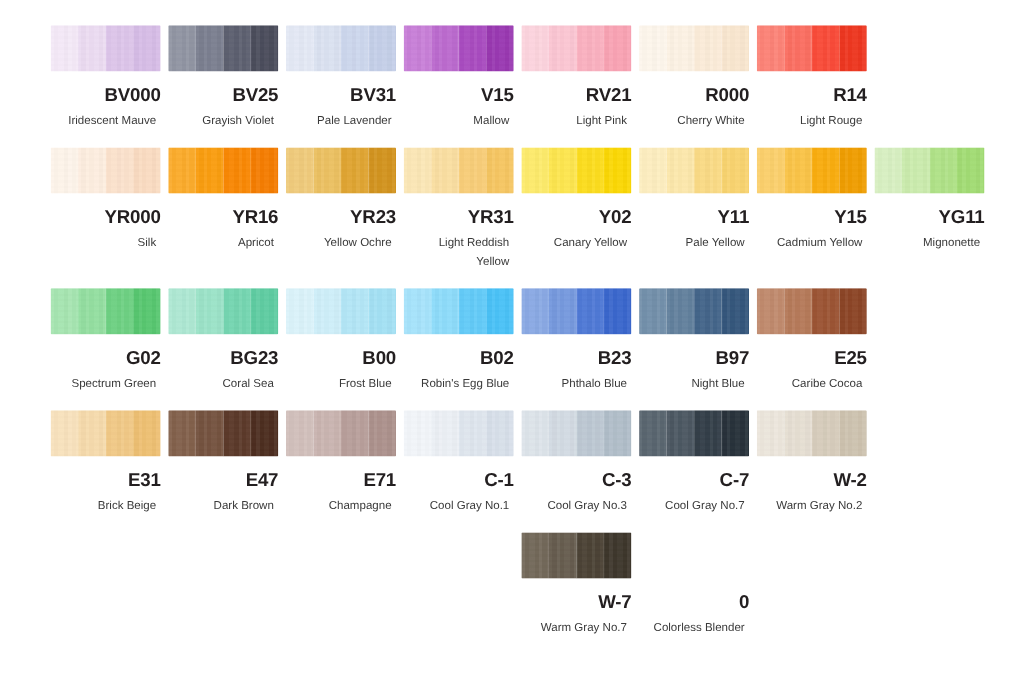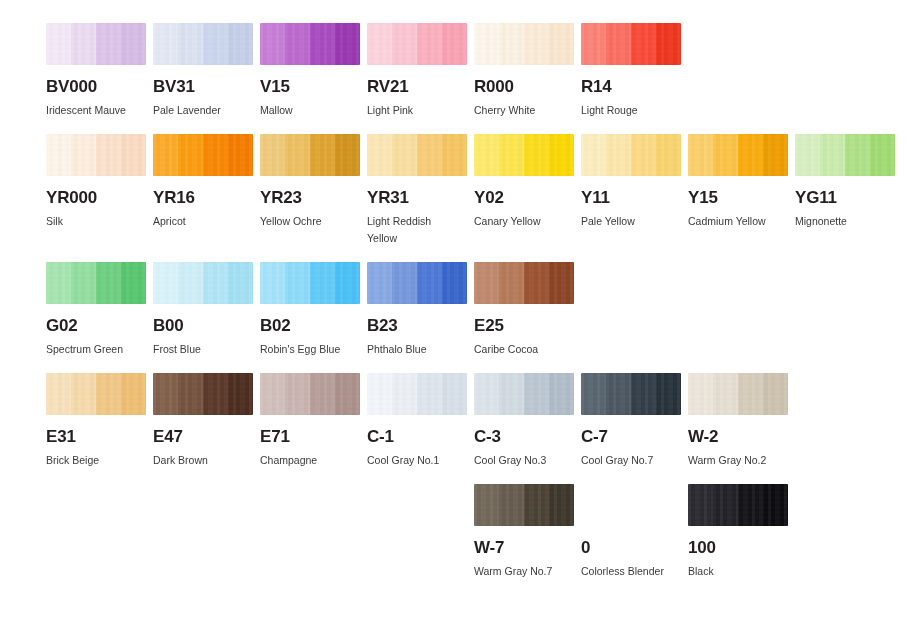--- a/index.html
+++ b/index.html
@@ -11,20 +11,21 @@
     width: 920px;
     height: 635px;
     font-family: "Liberation Sans", sans-serif;
     color: #231f20;
     overflow: hidden;
   }
   #chart-root {
     position: relative;
     width: 920px;
     height: 635px;
+    text-align: right;
   }
   .swatch-grid {
     position: absolute;
     left: 46px;
     top: 23px;
     width: 848px;
   }
   .swatch-row {
     display: flex;
     flex-direction: row;
@@ -99,20 +100,31 @@
             <div class="band" style="left: 25%; width: 25%; background: rgb(236, 220, 242);"></div>
             <div class="band" style="left: 50%; width: 25%; background: rgb(221, 197, 234);"></div>
             <div class="band" style="left: 75%; width: 25%; background: rgb(215, 189, 231);"></div>
             <div class="grain"></div>
           </div>
           <div class="swatch-code">BV000</div>
           <div class="swatch-name">Iridescent Mauve</div>
         </div>
         <div class="swatch-cell">
           <div class="swatch-chip">
+            <div class="band" style="left: 0%; width: 25%; background: rgb(145, 149, 163);"></div>
+            <div class="band" style="left: 25%; width: 25%; background: rgb(123, 127, 144);"></div>
+            <div class="band" style="left: 50%; width: 25%; background: rgb(93, 96, 112);"></div>
+            <div class="band" style="left: 75%; width: 25%; background: rgb(75, 77, 92);"></div>
+            <div class="grain"></div>
+          </div>
+          <div class="swatch-code">BV25</div>
+          <div class="swatch-name">Grayish Violet</div>
+        </div>
+        <div class="swatch-cell">
+          <div class="swatch-chip">
             <div class="band" style="left: 0%; width: 25%; background: rgb(228, 233, 245);"></div>
             <div class="band" style="left: 25%; width: 25%; background: rgb(219, 226, 241);"></div>
             <div class="band" style="left: 50%; width: 25%; background: rgb(205, 215, 237);"></div>
             <div class="band" style="left: 75%; width: 25%; background: rgb(197, 208, 233);"></div>
             <div class="grain"></div>
           </div>
           <div class="swatch-code">BV31</div>
           <div class="swatch-name">Pale Lavender</div>
         </div>
         <div class="swatch-cell">
@@ -257,20 +269,31 @@
             <div class="band" style="left: 25%; width: 25%; background: rgb(148, 223, 161);"></div>
             <div class="band" style="left: 50%; width: 25%; background: rgb(110, 209, 131);"></div>
             <div class="band" style="left: 75%; width: 25%; background: rgb(88, 199, 112);"></div>
             <div class="grain"></div>
           </div>
           <div class="swatch-code">G02</div>
           <div class="swatch-name">Spectrum Green</div>
         </div>
         <div class="swatch-cell">
           <div class="swatch-chip">
+            <div class="band" style="left: 0%; width: 25%; background: rgb(174, 232, 211);"></div>
+            <div class="band" style="left: 25%; width: 25%; background: rgb(156, 227, 200);"></div>
+            <div class="band" style="left: 50%; width: 25%; background: rgb(117, 214, 177);"></div>
+            <div class="band" style="left: 75%; width: 25%; background: rgb(95, 205, 162);"></div>
+            <div class="grain"></div>
+          </div>
+          <div class="swatch-code">BG23</div>
+          <div class="swatch-name">Coral Sea</div>
+        </div>
+        <div class="swatch-cell">
+          <div class="swatch-chip">
             <div class="band" style="left: 0%; width: 25%; background: rgb(219, 243, 250);"></div>
             <div class="band" style="left: 25%; width: 25%; background: rgb(207, 239, 249);"></div>
             <div class="band" style="left: 50%; width: 25%; background: rgb(179, 230, 246);"></div>
             <div class="band" style="left: 75%; width: 25%; background: rgb(164, 225, 244);"></div>
             <div class="grain"></div>
           </div>
           <div class="swatch-code">B00</div>
           <div class="swatch-name">Frost Blue</div>
         </div>
         <div class="swatch-cell">
@@ -287,20 +310,31 @@
         <div class="swatch-cell">
           <div class="swatch-chip">
             <div class="band" style="left: 0%; width: 25%; background: rgb(138, 169, 228);"></div>
             <div class="band" style="left: 25%; width: 25%; background: rgb(118, 153, 222);"></div>
             <div class="band" style="left: 50%; width: 25%; background: rgb(79, 121, 214);"></div>
             <div class="band" style="left: 75%; width: 25%; background: rgb(58, 103, 205);"></div>
             <div class="grain"></div>
           </div>
           <div class="swatch-code">B23</div>
           <div class="swatch-name">Phthalo Blue</div>
+        </div>
+        <div class="swatch-cell">
+          <div class="swatch-chip">
+            <div class="band" style="left: 0%; width: 25%; background: rgb(115, 144, 171);"></div>
+            <div class="band" style="left: 25%; width: 25%; background: rgb(98, 128, 157);"></div>
+            <div class="band" style="left: 50%; width: 25%; background: rgb(68, 101, 138);"></div>
+            <div class="band" style="left: 75%; width: 25%; background: rgb(53, 87, 124);"></div>
+            <div class="grain"></div>
+          </div>
+          <div class="swatch-code">B97</div>
+          <div class="swatch-name">Night Blue</div>
         </div>
         <div class="swatch-cell">
           <div class="swatch-chip">
             <div class="band" style="left: 0%; width: 25%; background: rgb(192, 138, 109);"></div>
             <div class="band" style="left: 25%; width: 25%; background: rgb(182, 122, 90);"></div>
             <div class="band" style="left: 50%; width: 25%; background: rgb(156, 84, 52);"></div>
             <div class="band" style="left: 75%; width: 25%; background: rgb(140, 69, 38);"></div>
             <div class="grain"></div>
           </div>
           <div class="swatch-code">E25</div>
@@ -400,26 +434,15 @@
             <div class="grain"></div>
           </div>
           <div class="swatch-code">W-7</div>
           <div class="swatch-name">Warm Gray No.7</div>
         </div>
         <div class="swatch-cell empty-cell">
           <div class="swatch-chip"></div>
           <div class="swatch-code">0</div>
           <div class="swatch-name">Colorless Blender</div>
         </div>
-        <div class="swatch-cell">
-          <div class="swatch-chip">
-            <div class="band" style="left: 0%; width: 25%; background: rgb(42, 42, 48);"></div>
-            <div class="band" style="left: 25%; width: 25%; background: rgb(34, 34, 40);"></div>
-            <div class="band" style="left: 50%; width: 25%; background: rgb(20, 20, 24);"></div>
-            <div class="band" style="left: 75%; width: 25%; background: rgb(13, 13, 17);"></div>
-            <div class="grain"></div>
-          </div>
-          <div class="swatch-code">100</div>
-          <div class="swatch-name">Black</div>
-        </div>
       </div>
     </div>
 </div>
 
 </body></html>

